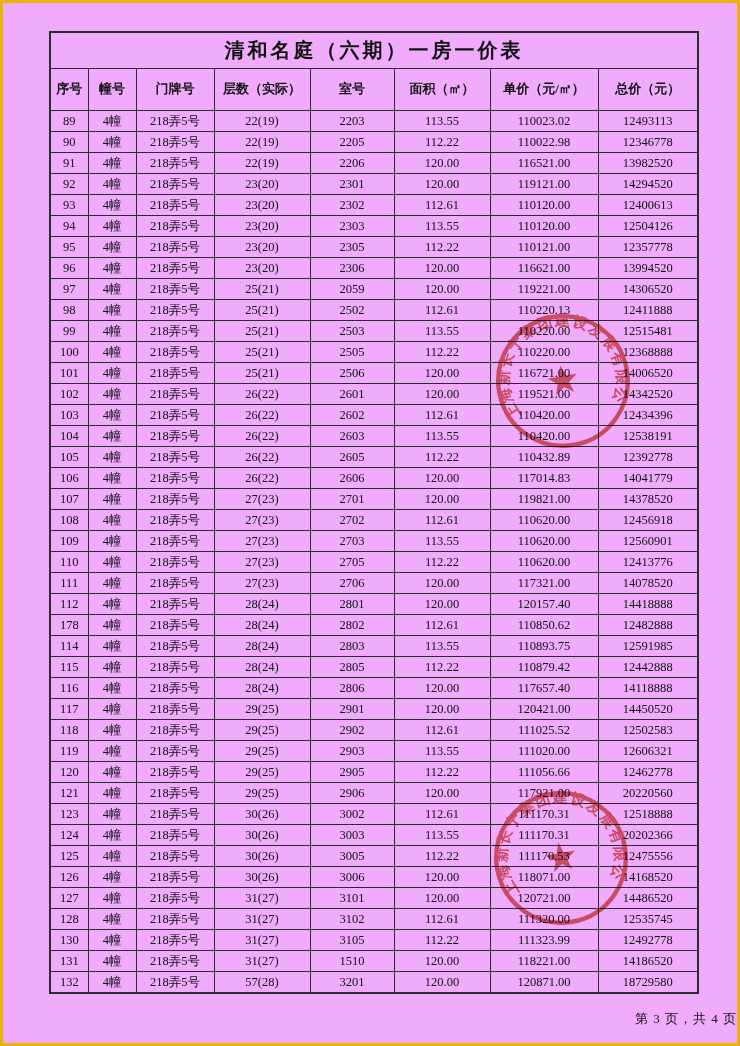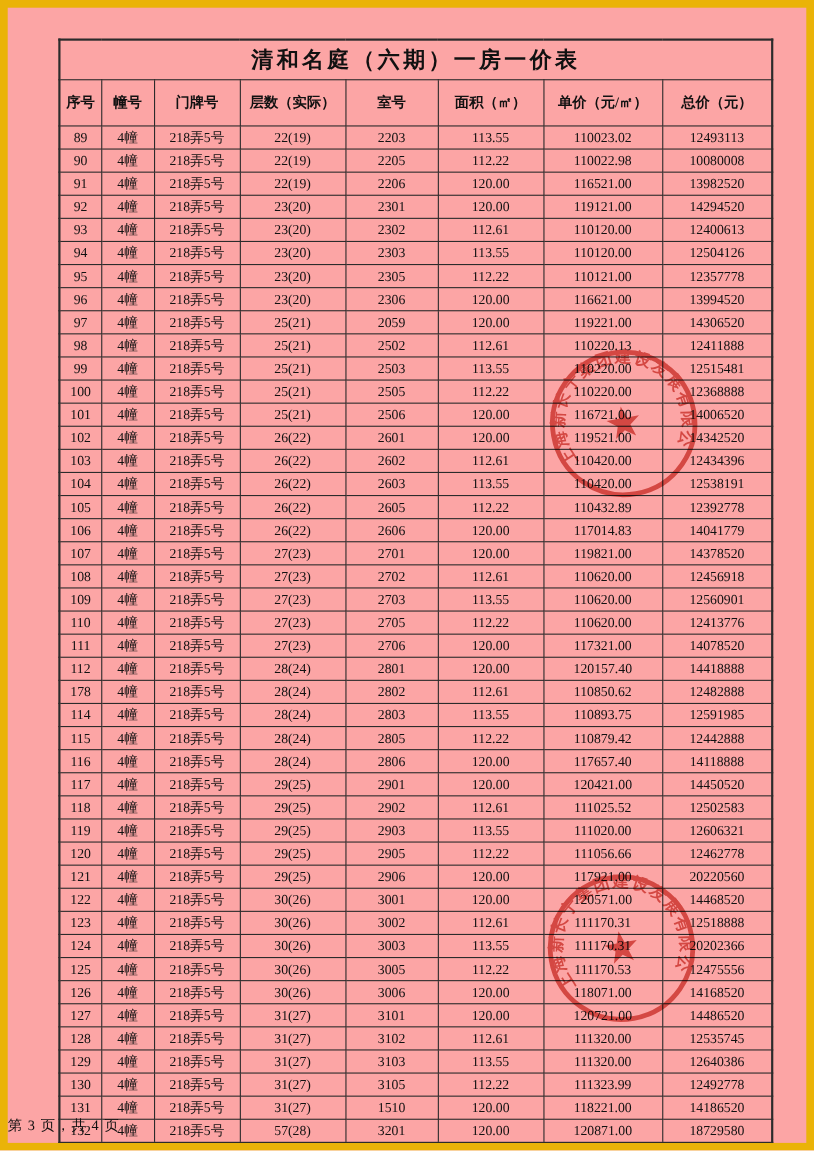--- a/index.html
+++ b/index.html
@@ -6,22 +6,22 @@
   html,body { background:#ffffff; }
   body {
     width:740px; height:1046px;
     font-family:"Liberation Serif","DejaVu Serif",serif;
     color:#111;
     position:relative;
   }
   .page {
     position:relative;
     width:740px; height:1046px;
-    background:#fca5a5;
-    border:7px solid #eab308;
+    background:#f0abfc;
+    border:3px solid #eab308;
     overflow:hidden;
   }
   .sheet {
     position:absolute;
     left:46px; top:28px; width:648px;
   }
   table.price-table {
     width:100%;
     border-collapse:collapse;
     table-layout:fixed;
@@ -56,21 +56,21 @@
   col.c-zh { width:48px; }
   col.c-mp { width:78px; }
   col.c-cs { width:96px; }
   col.c-sh { width:84px; }
   col.c-mj { width:96px; }
   col.c-dj { width:108px; }
   col.c-zj { width:100px; }
   .footer {
     position:absolute;
     left:0; right:0; top:1007px;
-    text-align:left;
+    text-align:right;
     font-size:13px;
     letter-spacing:1px;
   }
   .seal {
     position:absolute;
     width:140px; height:140px;
     opacity:0.72;
     pointer-events:none;
     mix-blend-mode:multiply;
     transform:rotate(-10deg);
@@ -122,21 +122,21 @@
             <td>12493113</td>
           </tr>
           <tr>
             <td>90</td>
             <td>4幢</td>
             <td>218弄5号</td>
             <td>22(19)</td>
             <td>2205</td>
             <td>112.22</td>
             <td>110022.98</td>
-            <td>10080008</td>
+            <td>12346778</td>
           </tr>
           <tr>
             <td>91</td>
             <td>4幢</td>
             <td>218弄5号</td>
             <td>22(19)</td>
             <td>2206</td>
             <td>120.00</td>
             <td>116521.00</td>
             <td>13982520</td>
@@ -435,30 +435,20 @@
             <td>121</td>
             <td>4幢</td>
             <td>218弄5号</td>
             <td>29(25)</td>
             <td>2906</td>
             <td>120.00</td>
             <td>117921.00</td>
             <td>20220560</td>
           </tr>
           <tr>
-            <td>122</td>
-            <td>4幢</td>
-            <td>218弄5号</td>
-            <td>30(26)</td>
-            <td>3001</td>
-            <td>120.00</td>
-            <td>120571.00</td>
-            <td>14468520</td>
-          </tr>
-          <tr>
             <td>123</td>
             <td>4幢</td>
             <td>218弄5号</td>
             <td>30(26)</td>
             <td>3002</td>
             <td>112.61</td>
             <td>111170.31</td>
             <td>12518888</td>
           </tr>
           <tr>
@@ -503,30 +493,20 @@
           </tr>
           <tr>
             <td>128</td>
             <td>4幢</td>
             <td>218弄5号</td>
             <td>31(27)</td>
             <td>3102</td>
             <td>112.61</td>
             <td>111320.00</td>
             <td>12535745</td>
-          </tr>
-          <tr>
-            <td>129</td>
-            <td>4幢</td>
-            <td>218弄5号</td>
-            <td>31(27)</td>
-            <td>3103</td>
-            <td>113.55</td>
-            <td>111320.00</td>
-            <td>12640386</td>
           </tr>
           <tr>
             <td>130</td>
             <td>4幢</td>
             <td>218弄5号</td>
             <td>31(27)</td>
             <td>3105</td>
             <td>112.22</td>
             <td>111323.99</td>
             <td>12492778</td>

